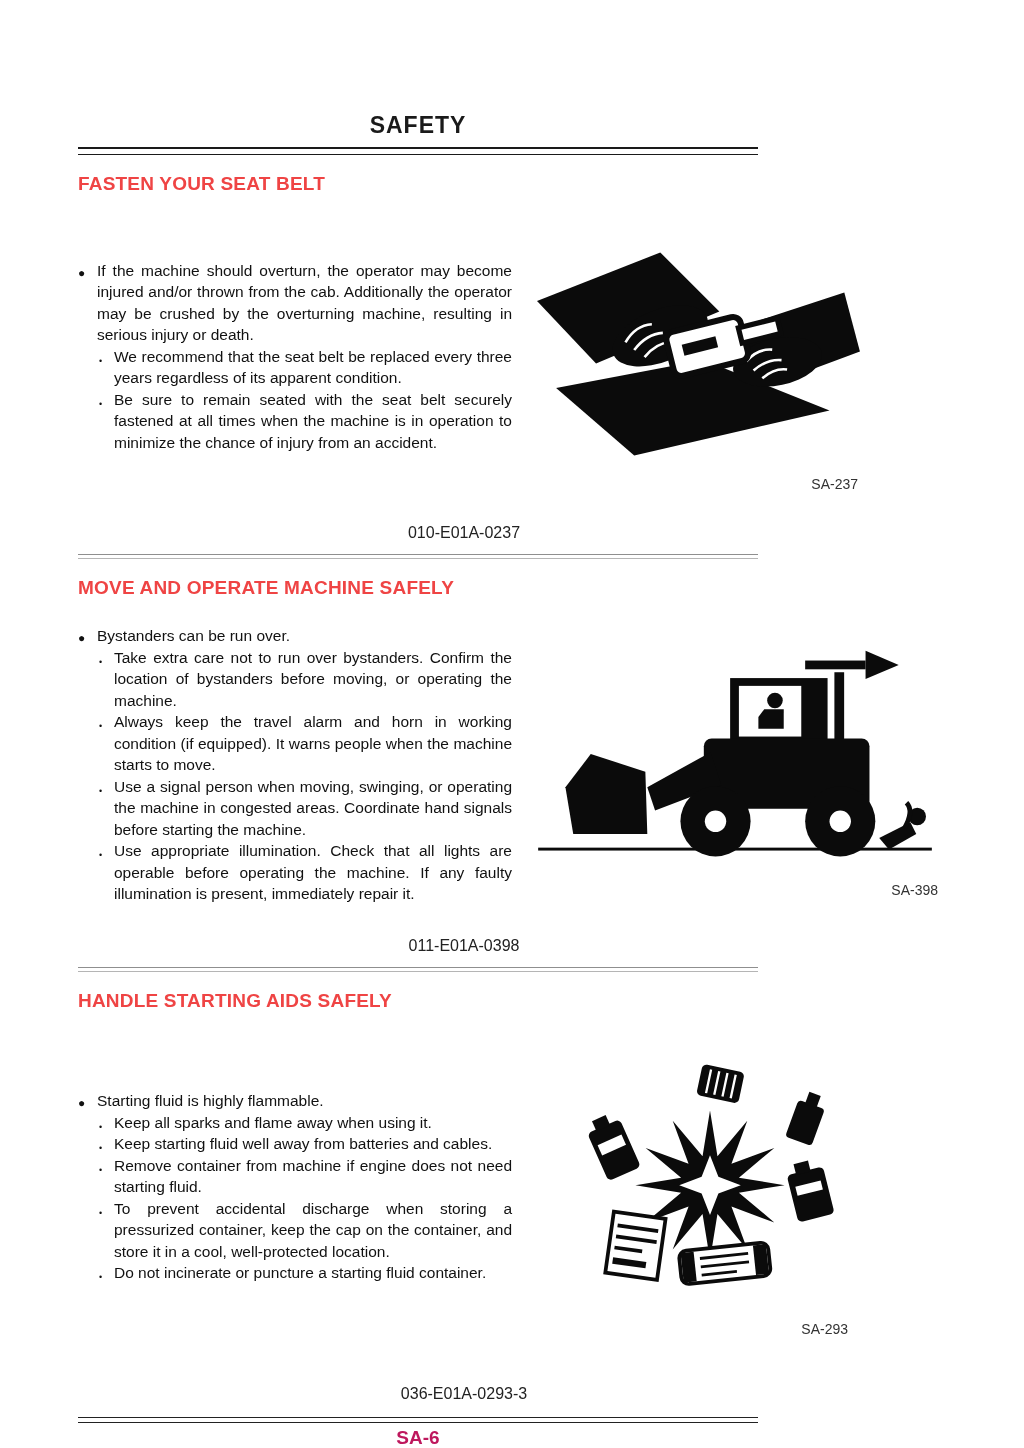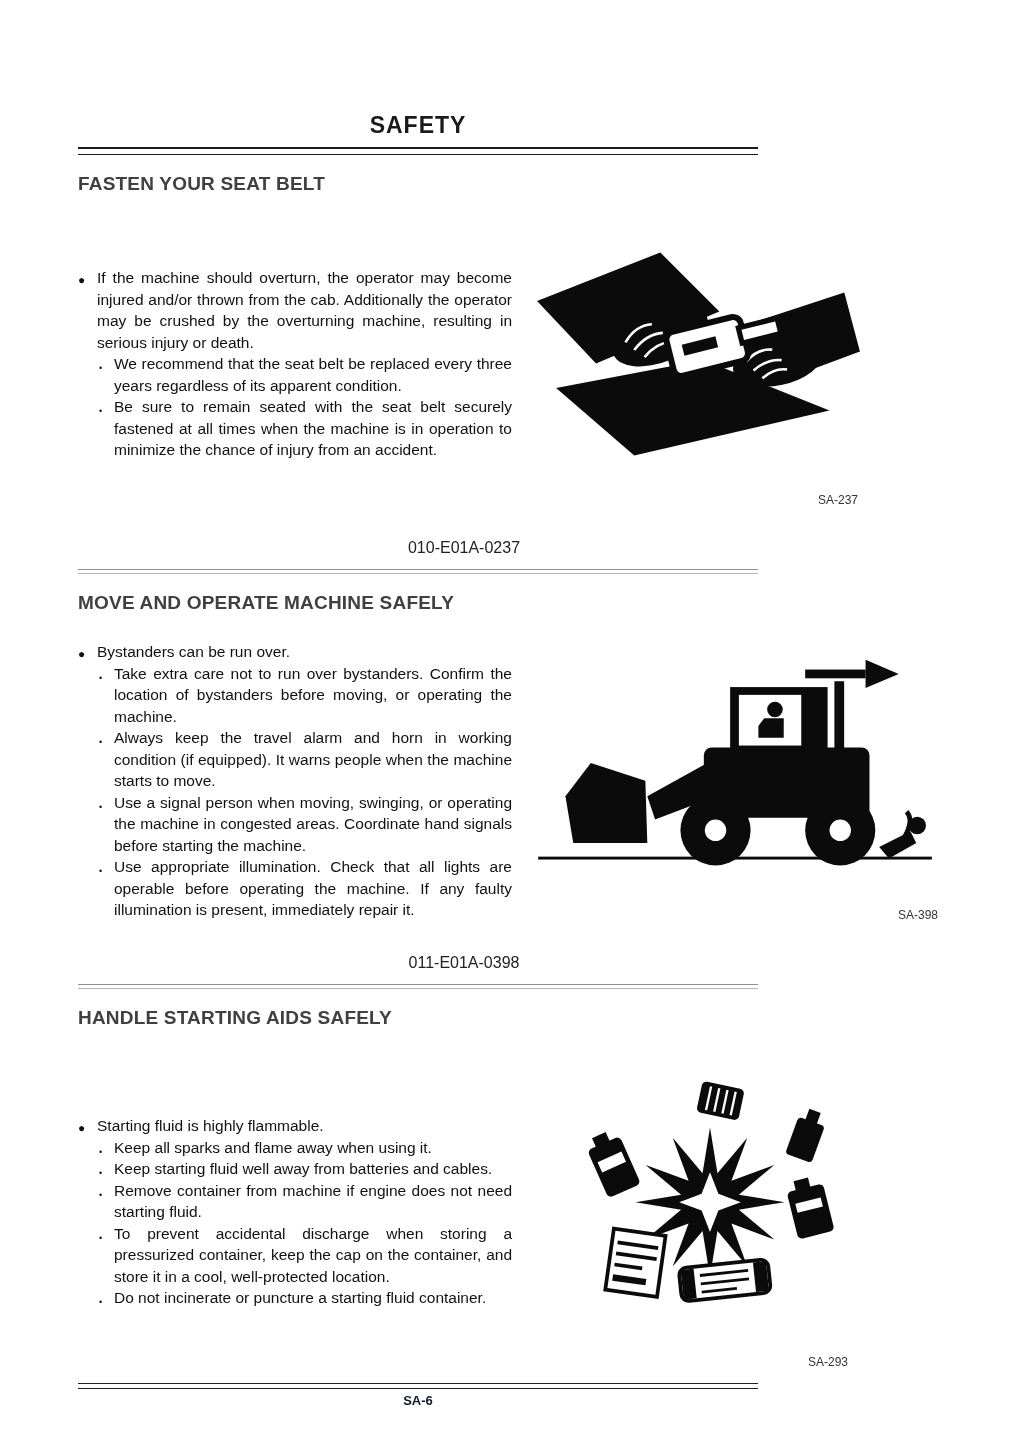--- a/index.html
+++ b/index.html
@@ -7,40 +7,40 @@
     width:1024px;height:1448px;overflow:hidden;
     font-family:"Liberation Sans","DejaVu Sans",sans-serif;
     color:#111;
     -webkit-font-smoothing:antialiased;
   }
   .page{box-sizing:border-box;width:836px;height:1448px;padding:112px 78px 0 78px;position:relative;}
 
   .page-title{text-align:center;font-size:23px;font-weight:bold;letter-spacing:1px;color:#1a1a1a;}
   .header-rule{margin-top:8px;height:5px;border-top:2.5px solid #1a1a1a;border-bottom:1.5px solid #1a1a1a;}
 
-  h2.sec-heading{font-size:19px;font-weight:bold;color:#404040;margin:18px 0 26px 0;letter-spacing:.2px;}
+  h2.sec-heading{font-size:19px;font-weight:bold;color:#ef4444;margin:18px 0 26px 0;letter-spacing:.2px;}
 
   .row{display:flex;align-items:center;}
   .text-col{width:434px;flex:0 0 434px;font-size:15.5px;line-height:21.5px;text-align:justify;}
   .fig-col{flex:1;display:flex;flex-direction:column;align-items:center;padding-left:18px;}
 
   .main-item{position:relative;padding-left:19px;}
   .main-item::before{content:"●";position:absolute;left:0;top:3px;font-size:12px;}
   .sub-item{position:relative;margin-left:19px;padding-left:17px;}
   .sub-item::before{content:"•";position:absolute;left:2px;top:5px;font-size:9px;}
 
   .intro-line{font-size:15.5px;line-height:21.5px;margin-bottom:22px;}
 
-  .fig-caption{align-self:flex-end;font-size:12px;color:#333;margin-top:27px;padding-right:2px;}
+  .fig-caption{align-self:flex-end;font-size:14px;color:#333;margin-top:10px;padding-right:2px;}
 
   .ref-code{width:772px;text-align:center;font-size:16px;color:#222;margin-top:32px;}
   .section-sep{margin-top:12px;height:3px;border-top:1px solid #8f8f8f;border-bottom:1px solid #b5b5b5;}
 
   .footer-rule{margin-top:14px;height:4px;border-top:1.5px solid #222;border-bottom:1px solid #222;}
-  .footer-page{margin-top:4px;text-align:center;font-size:13px;font-weight:bold;color:#0f172a;}
+  .footer-page{margin-top:4px;text-align:center;font-size:19px;font-weight:bold;color:#be185d;}
 
   svg{display:block;}
   .fig1{margin-top:28px;}
   .fig2{margin-top:12px;}
   .fig3{margin-top:26px;margin-left:40px;}
 </style>
 </head>
 <body>
 
 <div class="page">
@@ -189,18 +189,19 @@
           <g transform="rotate(-6 165 215)">
             <rect x="118" y="196" width="96" height="36" rx="8" fill="#fff" stroke="#0b0b0b" stroke-width="4"></rect>
             <rect x="120" y="198" width="14" height="32" fill="#0b0b0b"></rect>
             <rect x="198" y="198" width="14" height="32" fill="#0b0b0b"></rect>
             <path d="M140,206 h52 M140,215 h52 M140,224 h38" stroke="#0b0b0b" stroke-width="3"></path>
           </g>
         </svg>
         <div class="fig-caption">SA-293</div>
       </div>
     </div>
+    <div class="ref-code" style="margin-top:48px;">036-E01A-0293-3</div>
   </section>
 
   <div class="footer-rule"></div>
   <div class="footer-page">SA-6</div>
 
 </div>
 
 </body></html>

